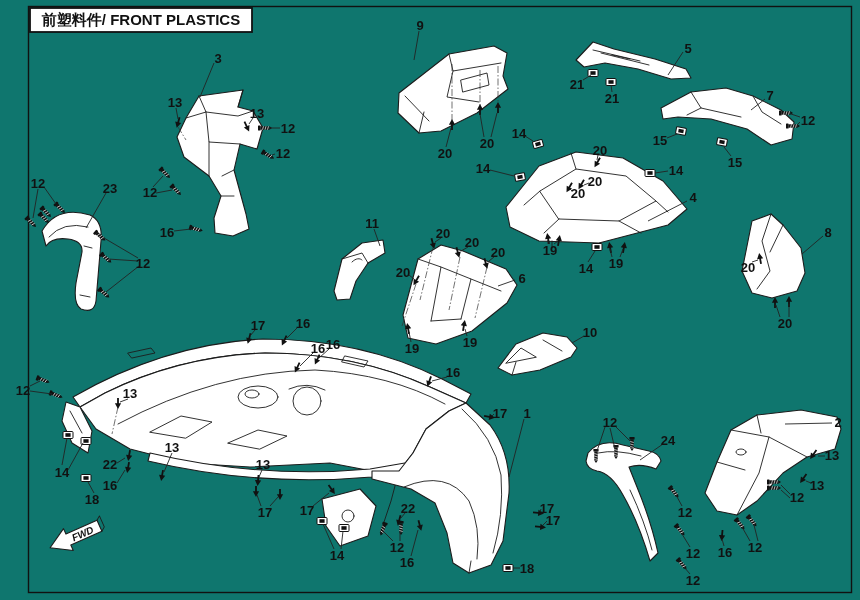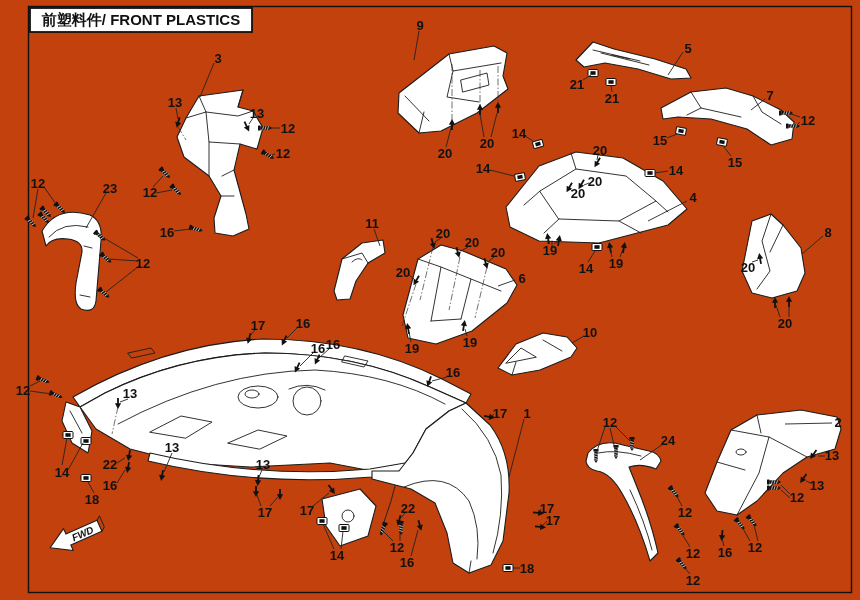--- a/index.html
+++ b/index.html
@@ -1,16 +1,16 @@
 <!DOCTYPE html>
 <html><head>
 <meta charset="utf-8">
 <style>
   html,body{margin:0;padding:0;background:#ffffff;}
-  .stage{position:relative;width:860px;height:600px;background:#c2410c;overflow:hidden;
+  .stage{position:relative;width:860px;height:600px;background:#0f766e;overflow:hidden;
          font-family:"Liberation Sans",sans-serif;}
   svg{display:block;}
   .part{fill:#ffffff;stroke:#1c1c1c;stroke-width:1.1;stroke-linejoin:round;stroke-linecap:round;}
   .detail{fill:none;stroke:#1c1c1c;stroke-width:.9;stroke-linejoin:round;stroke-linecap:round;}
   .leader{stroke:#222222;stroke-width:.9;fill:none;}
   .axis{stroke:#333333;stroke-width:.7;fill:none;stroke-dasharray:7 2 1.5 2;}
   .lbl{font-family:"Liberation Sans",sans-serif;font-weight:bold;font-size:13px;fill:#111111;}
   .title-text{font-family:"Liberation Sans",sans-serif;font-weight:bold;font-size:15px;fill:#111111;}
   .fwd-text{font-family:"Liberation Sans",sans-serif;font-weight:bold;font-style:italic;font-size:10px;fill:#111111;}
 </style>

